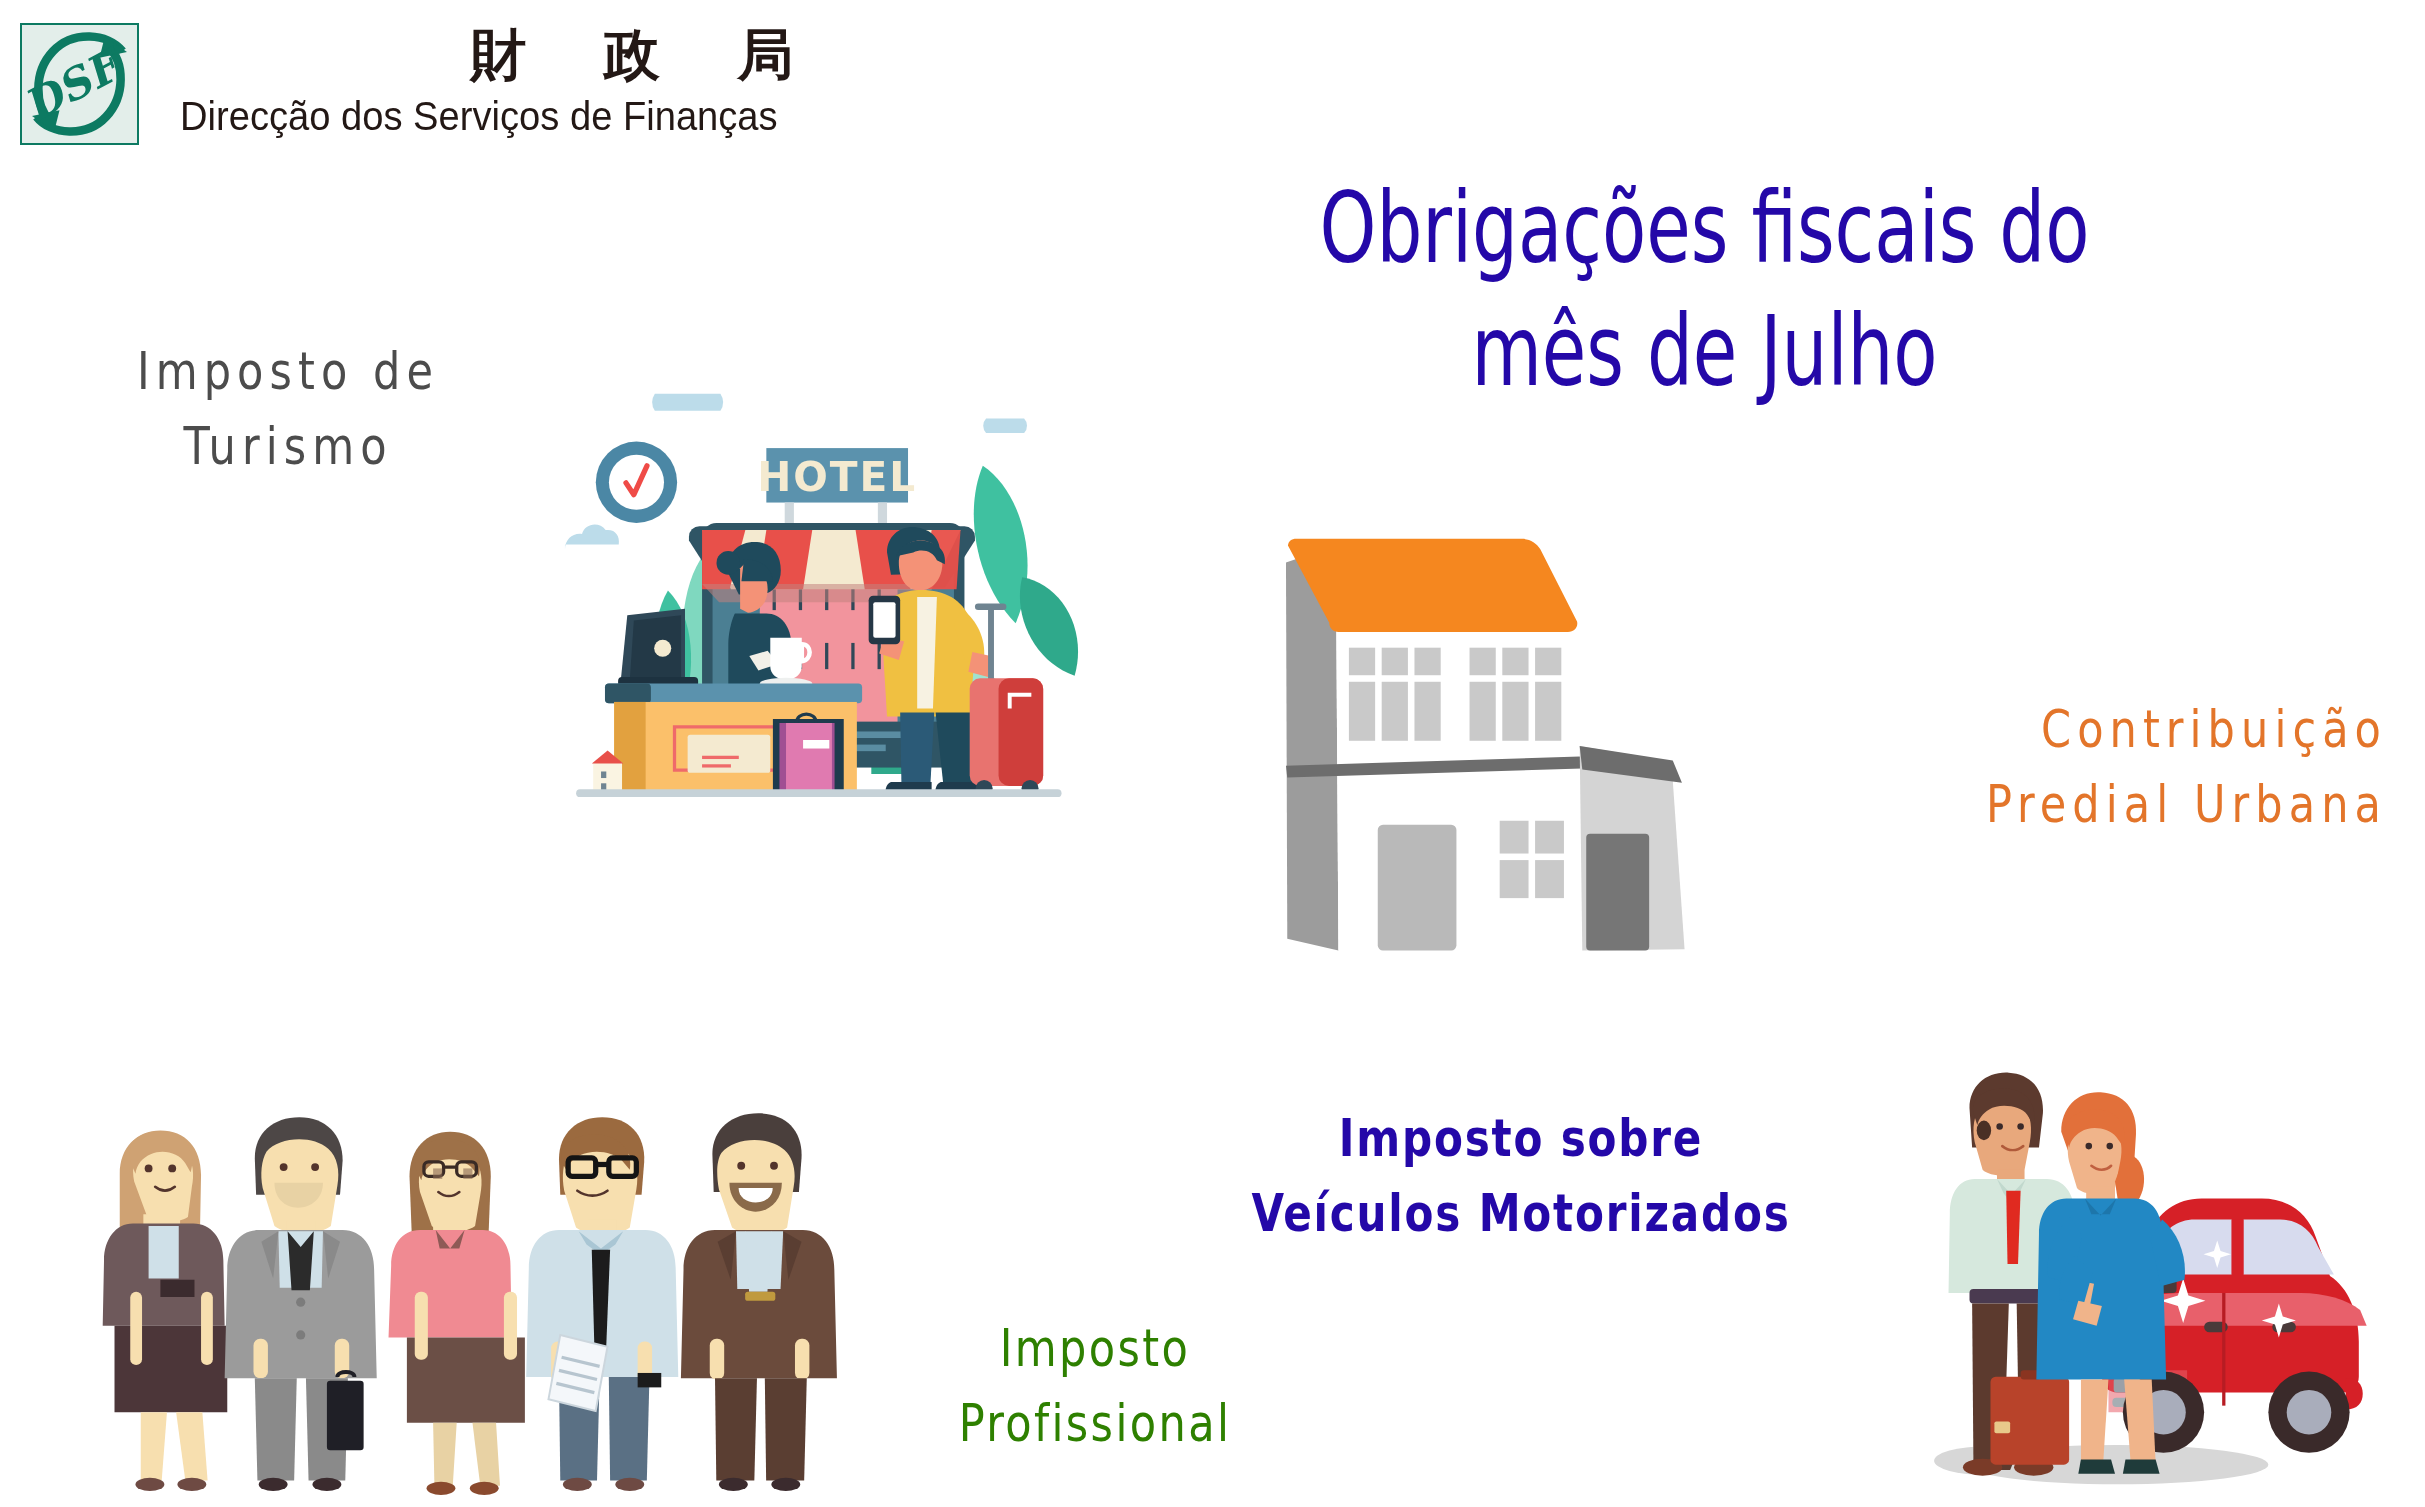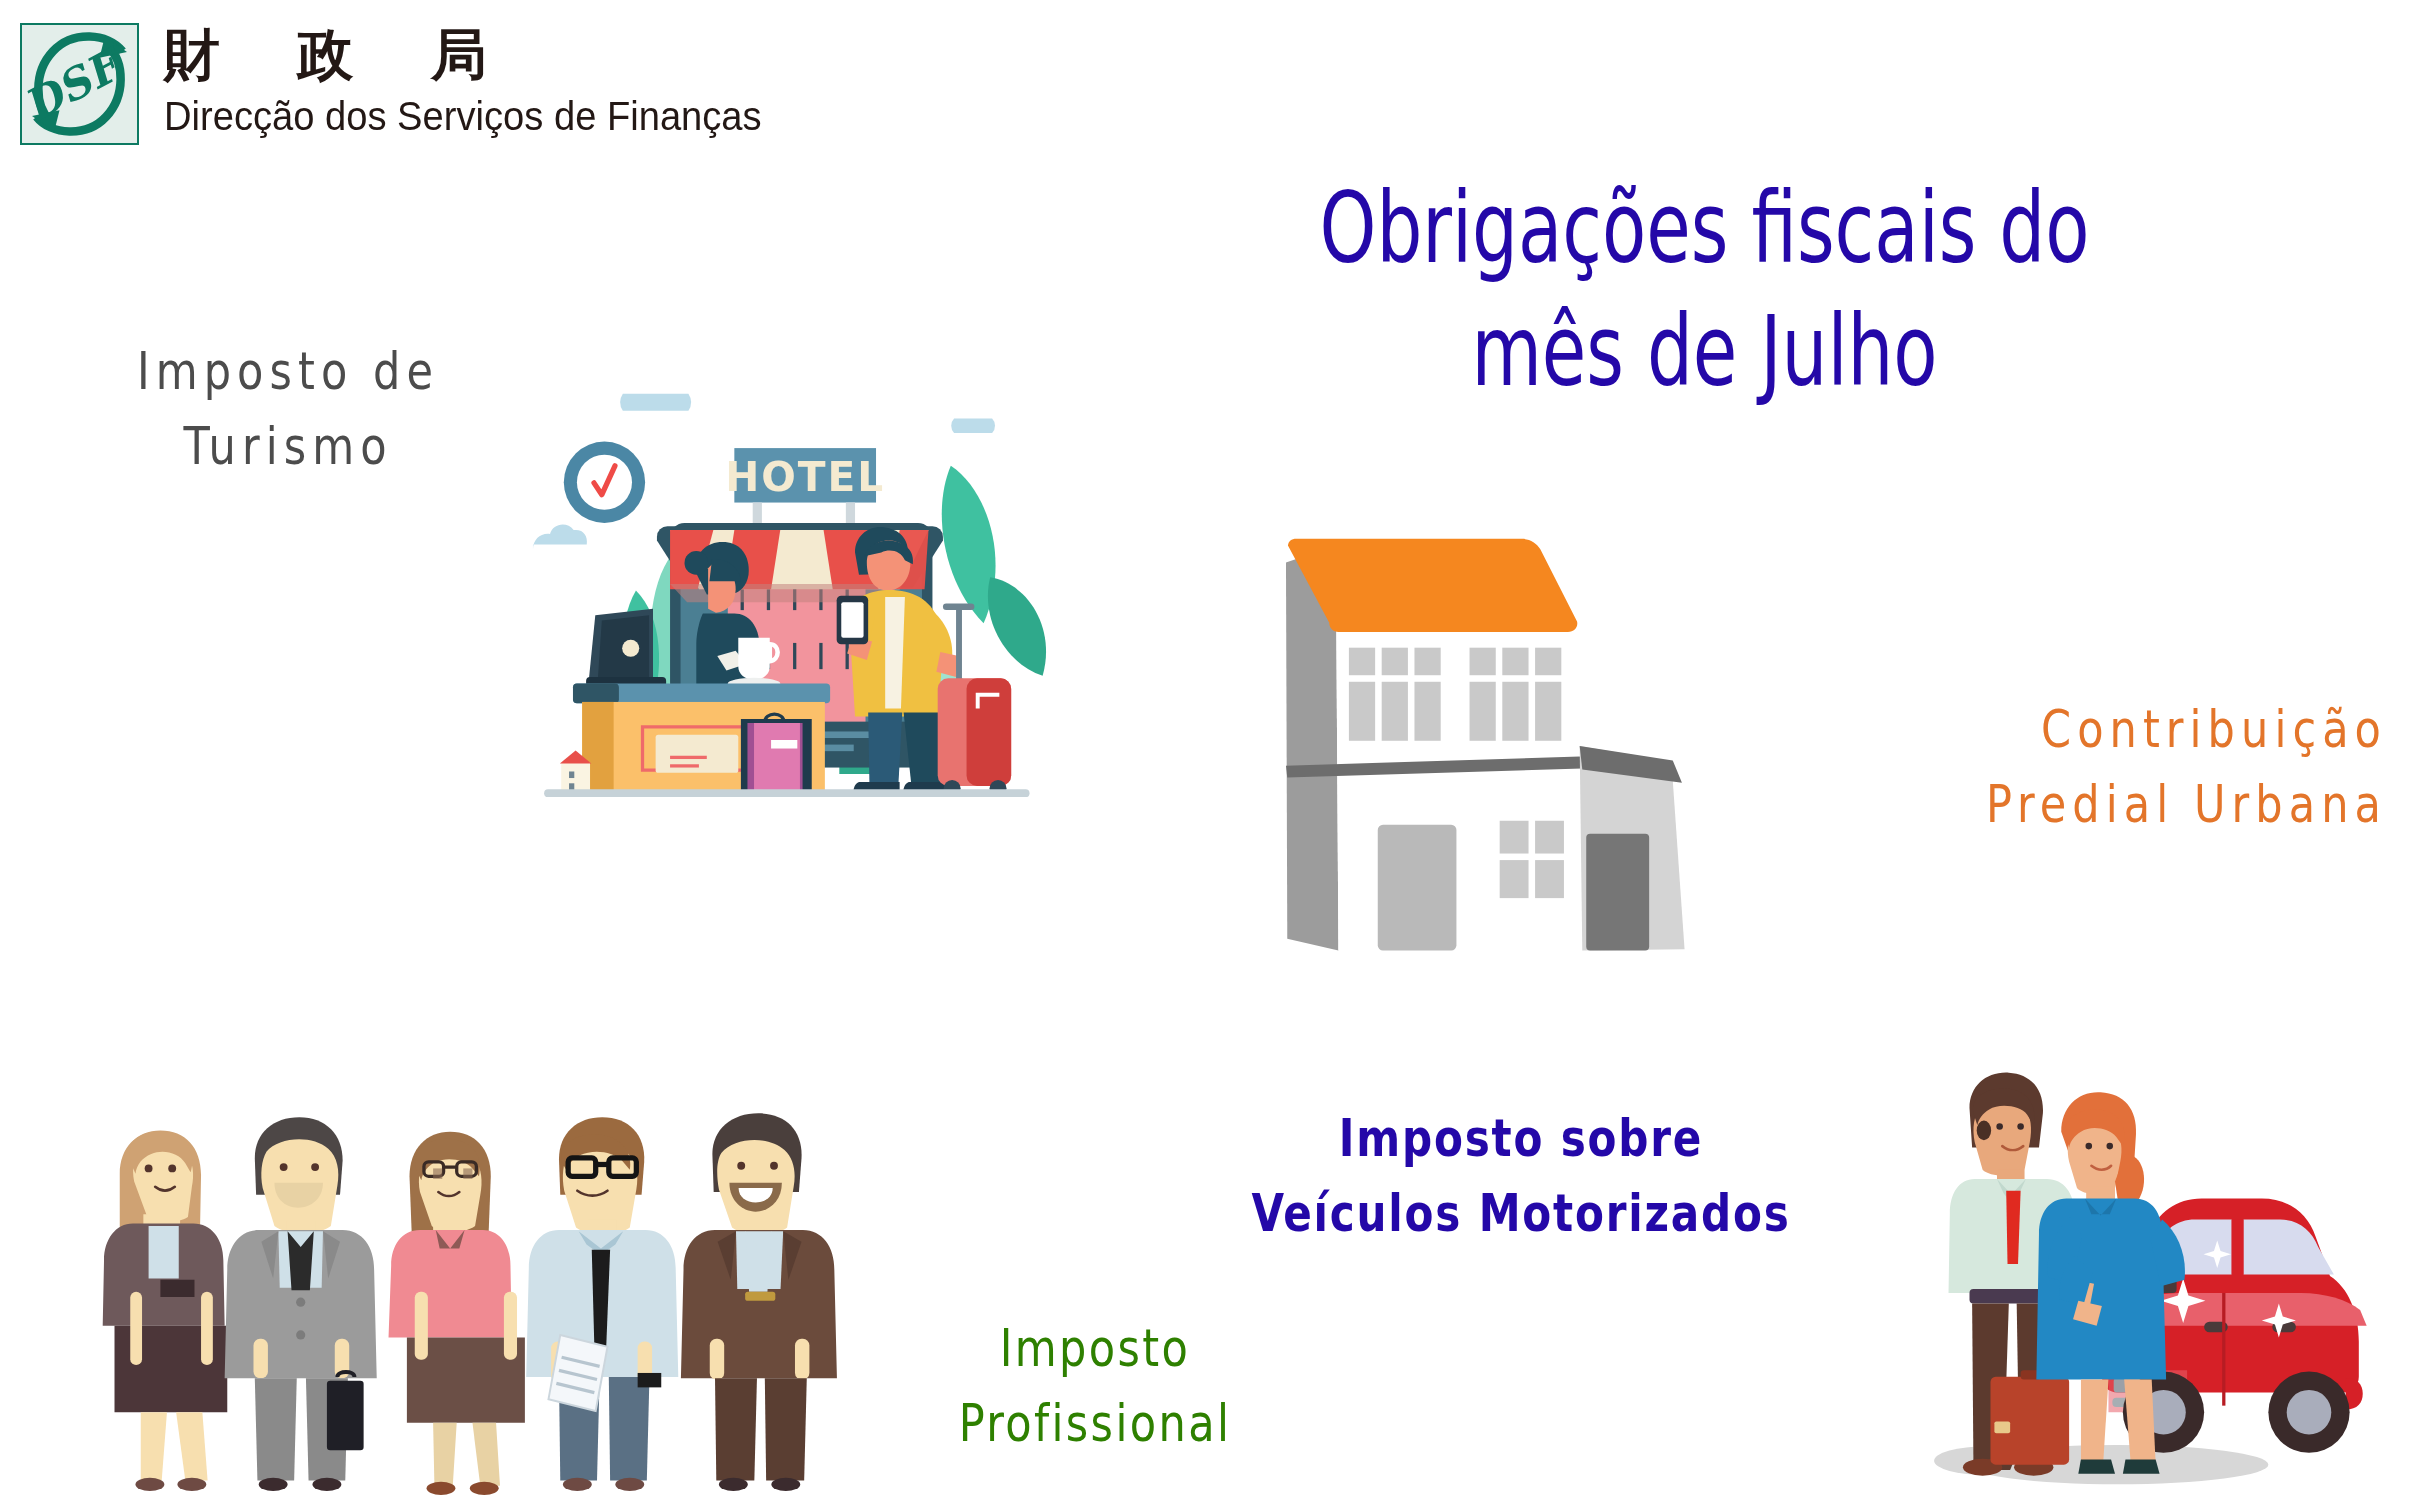--- a/index.html
+++ b/index.html
@@ -10,21 +10,21 @@
   }
   .abs{position:absolute;}
 
   
   #header{left:19.7px;top:23px;display:flex;align-items:flex-start;}
   #logo-box{
     width:115px;height:118px;border:2.6px solid #0d7a62;background:#e3eeea;
     position:relative;flex:0 0 auto;
   }
   #logo-box svg{position:absolute;left:0;top:0;}
-  #logo-text{margin-left:25px;padding-top:3.9px;}
+  #logo-text{margin-left:41px;padding-top:3.9px;text-align:right;}
   #logo-cn{
     font-size:56px;line-height:1.0;color:#231815;font-weight:700;
     letter-spacing:29px;font-family:"DejaVu Sans","Liberation Sans",sans-serif;
     white-space:nowrap;
   }
   #logo-pt{
     font-size:41px;line-height:1.05;color:#231815;margin-top:11.8px;
     font-family:"Liberation Sans",sans-serif;white-space:nowrap;
     transform:scaleX(0.93);transform-origin:left center;
   }
@@ -58,21 +58,21 @@
     color:#2408a8;font-size:52px;letter-spacing:2px;font-weight:600;
     transform:scaleX(0.9);transform-origin:center top;
   }
   #label-profissional{
     left:846px;top:1311px;width:498px;text-align:center;
     color:#2e8000;font-size:52px;letter-spacing:2.6px;
     transform:scaleX(0.92);transform-origin:center top;
   }
 
   
-  #illus-hotel{left:531px;top:387px;width:551px;height:420px;}
+  #illus-hotel{left:563px;top:387px;width:551px;height:420px;}
   #illus-house{left:1265px;top:498px;width:472px;height:479px;}
   #illus-people{left:92px;top:1095px;width:774px;height:413px;}
   #illus-car{left:1921px;top:1062px;width:485px;height:433px;}
   .illus svg{display:block;width:100%;height:100%;}
 </style>
 </head>
 <body>
 
 <div class="abs" id="header">
   <div id="logo-box">

